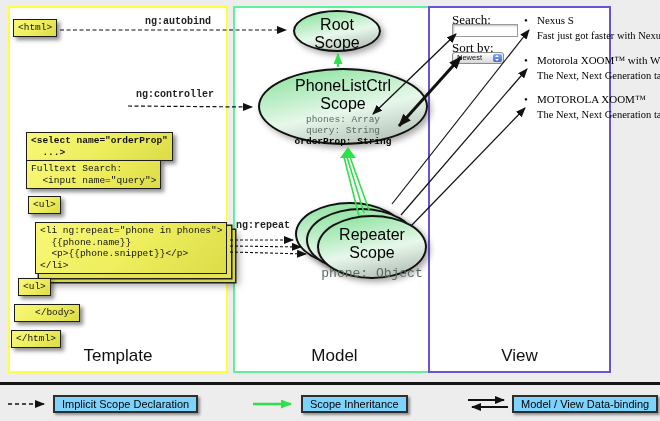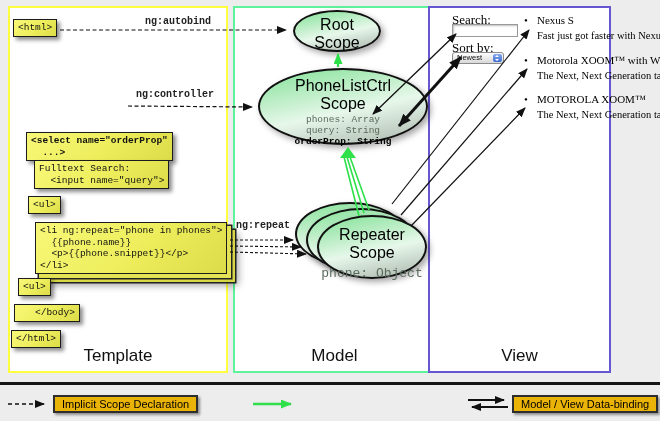--- a/index.html
+++ b/index.html
@@ -23,21 +23,21 @@
   .code{
     position:absolute;white-space:pre;
     font-family:"Liberation Mono",monospace;font-size:9.5px;line-height:1.22;
     color:#111;background:linear-gradient(135deg,#f8f878 0%,#eded5c 55%,#dcdc49 100%);
     border:1.5px solid #1c1c1c;padding:2px 4px;
     box-shadow:2.5px 2.5px 4px rgba(0,0,0,.45);
   }
   .b-html{left:13px;top:19px;}
   .b-body{left:20px;top:91px;}
   .b-select{left:26px;top:132px;font-weight:bold;}
-  .b-fulltext{left:26px;top:160px;margin-left:8px;}
+  .b-fulltext{left:26px;top:160px;}
   .b-ul1{left:28px;top:196px;}
   .b-li{
     left:35px;top:222px;
     box-shadow:4px 4px 0 0 #e3e355,4px 4px 0 1.5px #222,
                8px 8px 0 0 #d6d646,8px 8px 0 1.5px #222,
                11px 11px 8px rgba(0,0,0,.4);
   }
   .b-ul2{left:18px;top:278px;}
   .b-bodyc{left:14px;top:304px;padding-left:20px;}
   .b-htmlc{left:11px;top:330px;}
@@ -93,21 +93,21 @@
   }
   .v-stepper:before{top:1px;border-bottom:2.6px solid #fff;}
   .v-stepper:after{bottom:1px;border-top:2.6px solid #fff;}
   .v-bullet{position:absolute;left:524px;font-family:"Liberation Serif",serif;font-size:11px;color:#000;}
   .v-title{position:absolute;left:537px;font-family:"Liberation Serif",serif;font-size:11px;color:#000;white-space:nowrap;}
   .v-desc{position:absolute;left:537px;font-family:"Liberation Serif",serif;font-size:10.5px;color:#000;white-space:nowrap;}
 
   
   .hr-thick{position:absolute;left:0;top:382px;width:660px;height:3px;background:#151515;}
   .lg-box{
-    position:absolute;top:395px;background:#eab308;border:2px solid #2e2e2e;
+    position:absolute;top:395px;background:#7dd3fc;border:2px solid #2e2e2e;
     padding:1px 7px;font-size:11px;color:#000;white-space:nowrap;
     box-shadow:1.5px 1.5px 2.5px rgba(0,0,0,.4);
   }
   .lg-implicit{left:53px;}
   .lg-inherit{left:301px;}
   .lg-binding{left:512px;}
 
   
   .overlay{position:absolute;left:0;top:0;width:660px;height:421px;pointer-events:none;z-index:40;}
 </style>
@@ -182,20 +182,21 @@
   <span class="v-bullet" style="top:54px;">•</span>
   <div class="v-title" style="top:54px;">Motorola XOOM™ with Wi-Fi</div>
   <div class="v-desc" style="top:70px;">The Next, Next Generation tablet.</div>
 
   <span class="v-bullet" style="top:93px;">•</span>
   <div class="v-title" style="top:93px;">MOTOROLA XOOM™</div>
   <div class="v-desc" style="top:109px;">The Next, Next Generation tablet.</div>
 
   <div class="hr-thick"></div>
   <div class="lg-box lg-implicit">Implicit Scope Declaration</div>
+  <div class="lg-box lg-inherit">Scope Inheritance</div>
   <div class="lg-box lg-binding">Model / View Data-binding</div>
 
   <svg class="overlay" viewBox="0 0 660 421" xmlns="http://www.w3.org/2000/svg">
     <defs>
       <marker id="mBlack" markerUnits="userSpaceOnUse" markerWidth="10" markerHeight="8" refX="9" refY="4" orient="auto-start-reverse">
         <polygon points="0,0 10,4 0,8" fill="#111"></polygon>
       </marker>
       <marker id="mBlackBig" markerUnits="userSpaceOnUse" markerWidth="13" markerHeight="10" refX="12" refY="5" orient="auto-start-reverse">
         <polygon points="0,0 13,5 0,10" fill="#111"></polygon>
       </marker>

